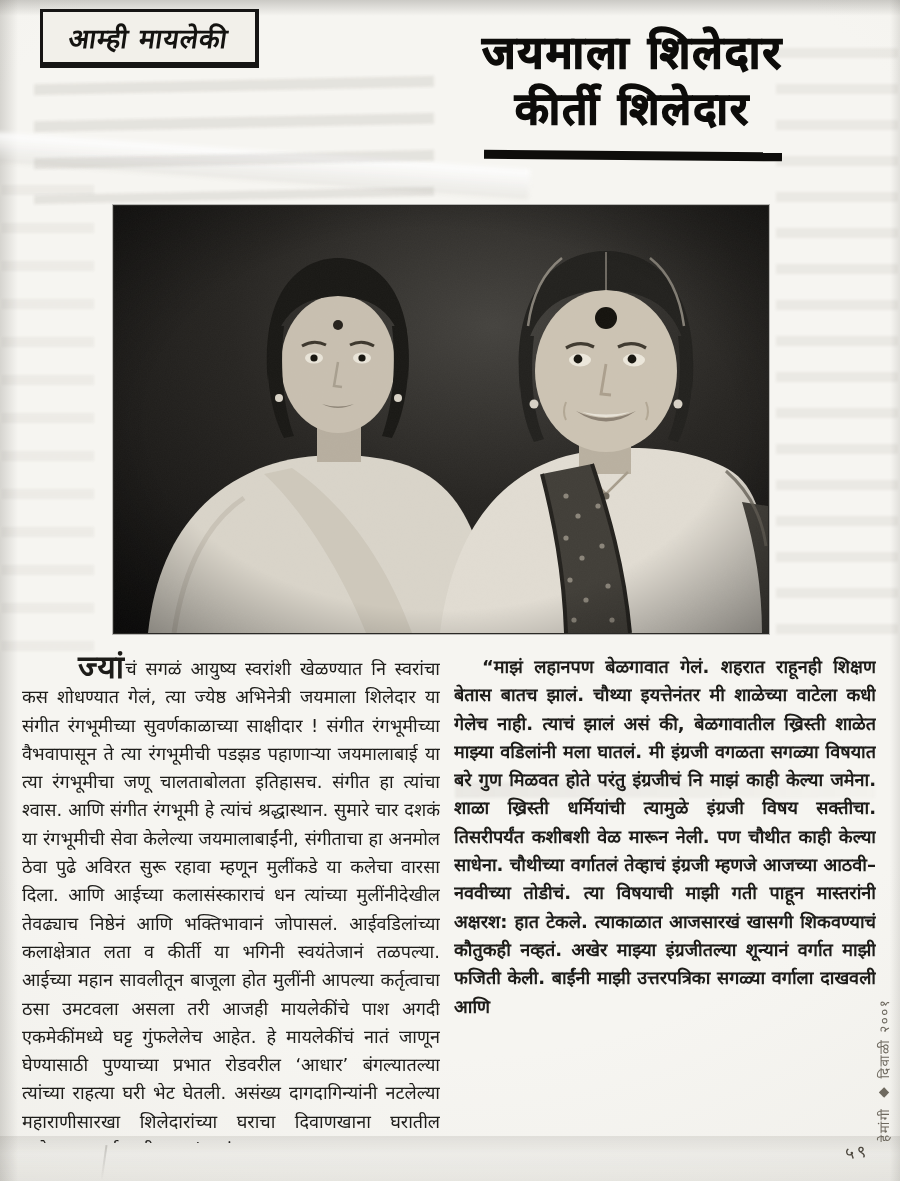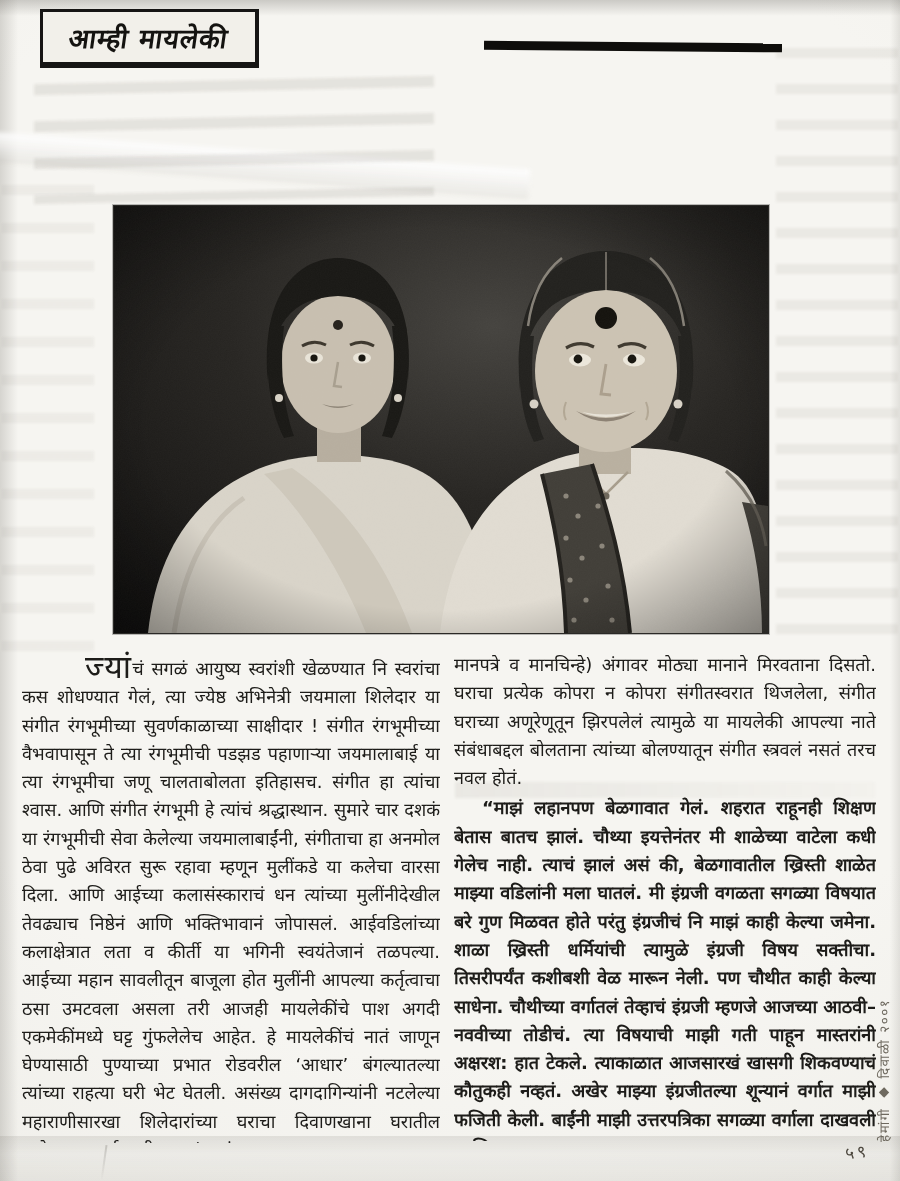--- a/index.html
+++ b/index.html
@@ -52,21 +52,21 @@
     position:absolute;left:113px;top:205px;width:654px;height:427px;
     background:#181715;border:1px solid #2a2926;box-shadow:0 0 0 1px rgba(0,0,0,.25);
   }
   .photo svg{display:block;width:100%;height:100%;}
   
   .col{position:absolute;top:651px;font-size:18px;line-height:28.3px;text-align:justify;overflow:hidden;}
   .col p{margin:0;}
   .col-left{left:22px;width:418px;height:492px;}
   .col-right{left:454px;width:422px;height:490px;}
   .col-left p{text-indent:56px;}
-  .lead{font-size:32px;font-weight:normal;line-height:1;vertical-align:-3px;letter-spacing:1px;margin-left:7px;}
+  .lead{font-size:32px;font-weight:bold;line-height:1;vertical-align:-3px;letter-spacing:1px;}
   .p2{text-indent:28px;margin-top:2px !important;font-weight:bold;}
   
   .edition{
     position:absolute;right:3px;top:922px;height:220px;width:22px;
     writing-mode:vertical-rl;transform:rotate(180deg);
     font-size:13.5px;color:#6e695f;letter-spacing:1.5px;white-space:nowrap;
   }
   .pageno{position:absolute;left:845px;top:1140px;font-size:17px;color:#4c473e;transform:rotate(-7deg);letter-spacing:3px;}
   .crease{position:absolute;left:103px;top:1145px;width:2px;height:36px;
     background:linear-gradient(180deg, rgba(90,87,80,.25), rgba(90,87,80,0));transform:rotate(8deg);}
@@ -85,20 +85,22 @@
   <div class="ghost ghost-right"></div>
   <div class="ghost ghost-leftmargin"></div>
   <div class="ghost ghost-midright"></div>
   <div class="crease"></div>
 
   <div class="badge">
     <span>आम्ही मायलेकी</span>
   </div>
 
   <div class="title-block">
+    <div class="title-line t1">जयमाला शिलेदार</div>
+    <div class="title-line t2">कीर्ती शिलेदार</div>
     <div class="title-rule"></div>
   </div>
 
   <div class="photo">
     <svg viewBox="0 0 654 427" preserveAspectRatio="none">
       <defs>
         <radialGradient id="bgG" cx="58%" cy="28%" r="90%">
           <stop offset="0" stop-color="#45433f"></stop>
           <stop offset="0.45" stop-color="#272522"></stop>
           <stop offset="1" stop-color="#100f0e"></stop>
@@ -186,21 +188,20 @@
       <rect width="654" height="427" fill="url(#vig)"></rect>
       <rect width="654" height="427" filter="url(#grain)" opacity="0.10"></rect>
     </svg>
   </div>
 
   <div class="col col-left">
     <p><span class="lead">ज्यां</span><span>चं सगळं आयुष्य स्वरांशी खेळण्यात नि स्वरांचा कस शोधण्यात गेलं, त्या ज्येष्ठ अभिनेत्री जयमाला शिलेदार या संगीत रंगभूमीच्या सुवर्णकाळाच्या साक्षीदार ! संगीत रंगभूमीच्या वैभवापासून ते त्या रंगभूमीची पडझड पहाणाऱ्या जयमालाबाई या त्या रंगभूमीचा जणू चालताबोलता इतिहासच.  संगीत हा त्यांचा श्वास.  आणि संगीत रंगभूमी हे त्यांचं श्रद्धास्थान.  सुमारे चार दशकं या रंगभूमीची सेवा केलेल्या जयमालाबाईंनी, संगीताचा हा अनमोल ठेवा पुढे अविरत सुरू रहावा म्हणून मुलींकडे या कलेचा वारसा दिला.  आणि आईच्या कलासंस्काराचं धन त्यांच्या मुलींनीदेखील तेवढ्याच निष्ठेनं आणि भक्तिभावानं जोपासलं.  आईवडिलांच्या कलाक्षेत्रात लता व कीर्ती या भगिनी स्वयंतेजानं तळपल्या.  आईच्या महान सावलीतून बाजूला होत मुलींनी आपल्या कर्तृत्वाचा ठसा उमटवला असला तरी आजही मायलेकींचे पाश अगदी एकमेकींमध्ये घट्ट गुंफलेलेच आहेत.  हे मायलेकींचं नातं जाणून घेण्यासाठी पुण्याच्या प्रभात रोडवरील ‘आधार’ बंगल्यातल्या त्यांच्या राहत्या घरी भेट घेतली.  असंख्य दागदागिन्यांनी नटलेल्या महाराणीसारखा शिलेदारांच्या घराचा दिवाणखाना घरातील प्रत्येकाच्या कर्तृत्वाची खूण ( असंख्य</span></p>
   </div>
 
   <div class="col col-right">
-    <p>मानपत्रे व मानचिन्हे) अंगावर मोठ्या मानाने मिरवताना दिसतो.  घराचा प्रत्येक कोपरा न कोपरा संगीतस्वरात थिजलेला,  संगीत घराच्या अणूरेणूतून झिरपलेलं त्यामुळे या मायलेकी आपल्या नाते संबंधाबद्दल बोलताना त्यांच्या बोलण्यातून संगीत स्त्रवलं नसतं तरच नवल होतं.</p>
     <p class="p2">“माझं लहानपण बेळगावात गेलं.  शहरात राहूनही शिक्षण बेतास बातच झालं.  चौथ्या इयत्तेनंतर मी शाळेच्या वाटेला कधी गेलेच नाही.  त्याचं झालं असं की, बेळगावातील ख्रिस्ती शाळेत माझ्या वडिलांनी मला घातलं.  मी इंग्रजी वगळता सगळ्या विषयात बरे गुण मिळवत होते परंतु इंग्रजीचं नि माझं काही केल्या जमेना.  शाळा ख्रिस्ती धर्मियांची त्यामुळे इंग्रजी विषय सक्तीचा.  तिसरीपर्यंत कशीबशी वेळ मारून नेली.  पण चौथीत काही केल्या साधेना.  चौथीच्या वर्गातलं तेव्हाचं इंग्रजी म्हणजे आजच्या आठवी–नववीच्या तोडीचं.  त्या विषयाची माझी गती पाहून मास्तरांनी अक्षरश: हात टेकले.  त्याकाळात आजसारखं खासगी शिकवण्याचं कौतुकही नव्हतं.  अखेर माझ्या इंग्रजीतल्या शून्यानं वर्गात माझी फजिती केली.  बाईंनी माझी उत्तरपत्रिका सगळ्या वर्गाला दाखवली आणि</p>
   </div>
 
   <div class="edition">हेमांगी ◆ दिवाळी २००१</div>
 
   <div class="pageno">५९</div>
 
 </div>
 
 </body></html>

